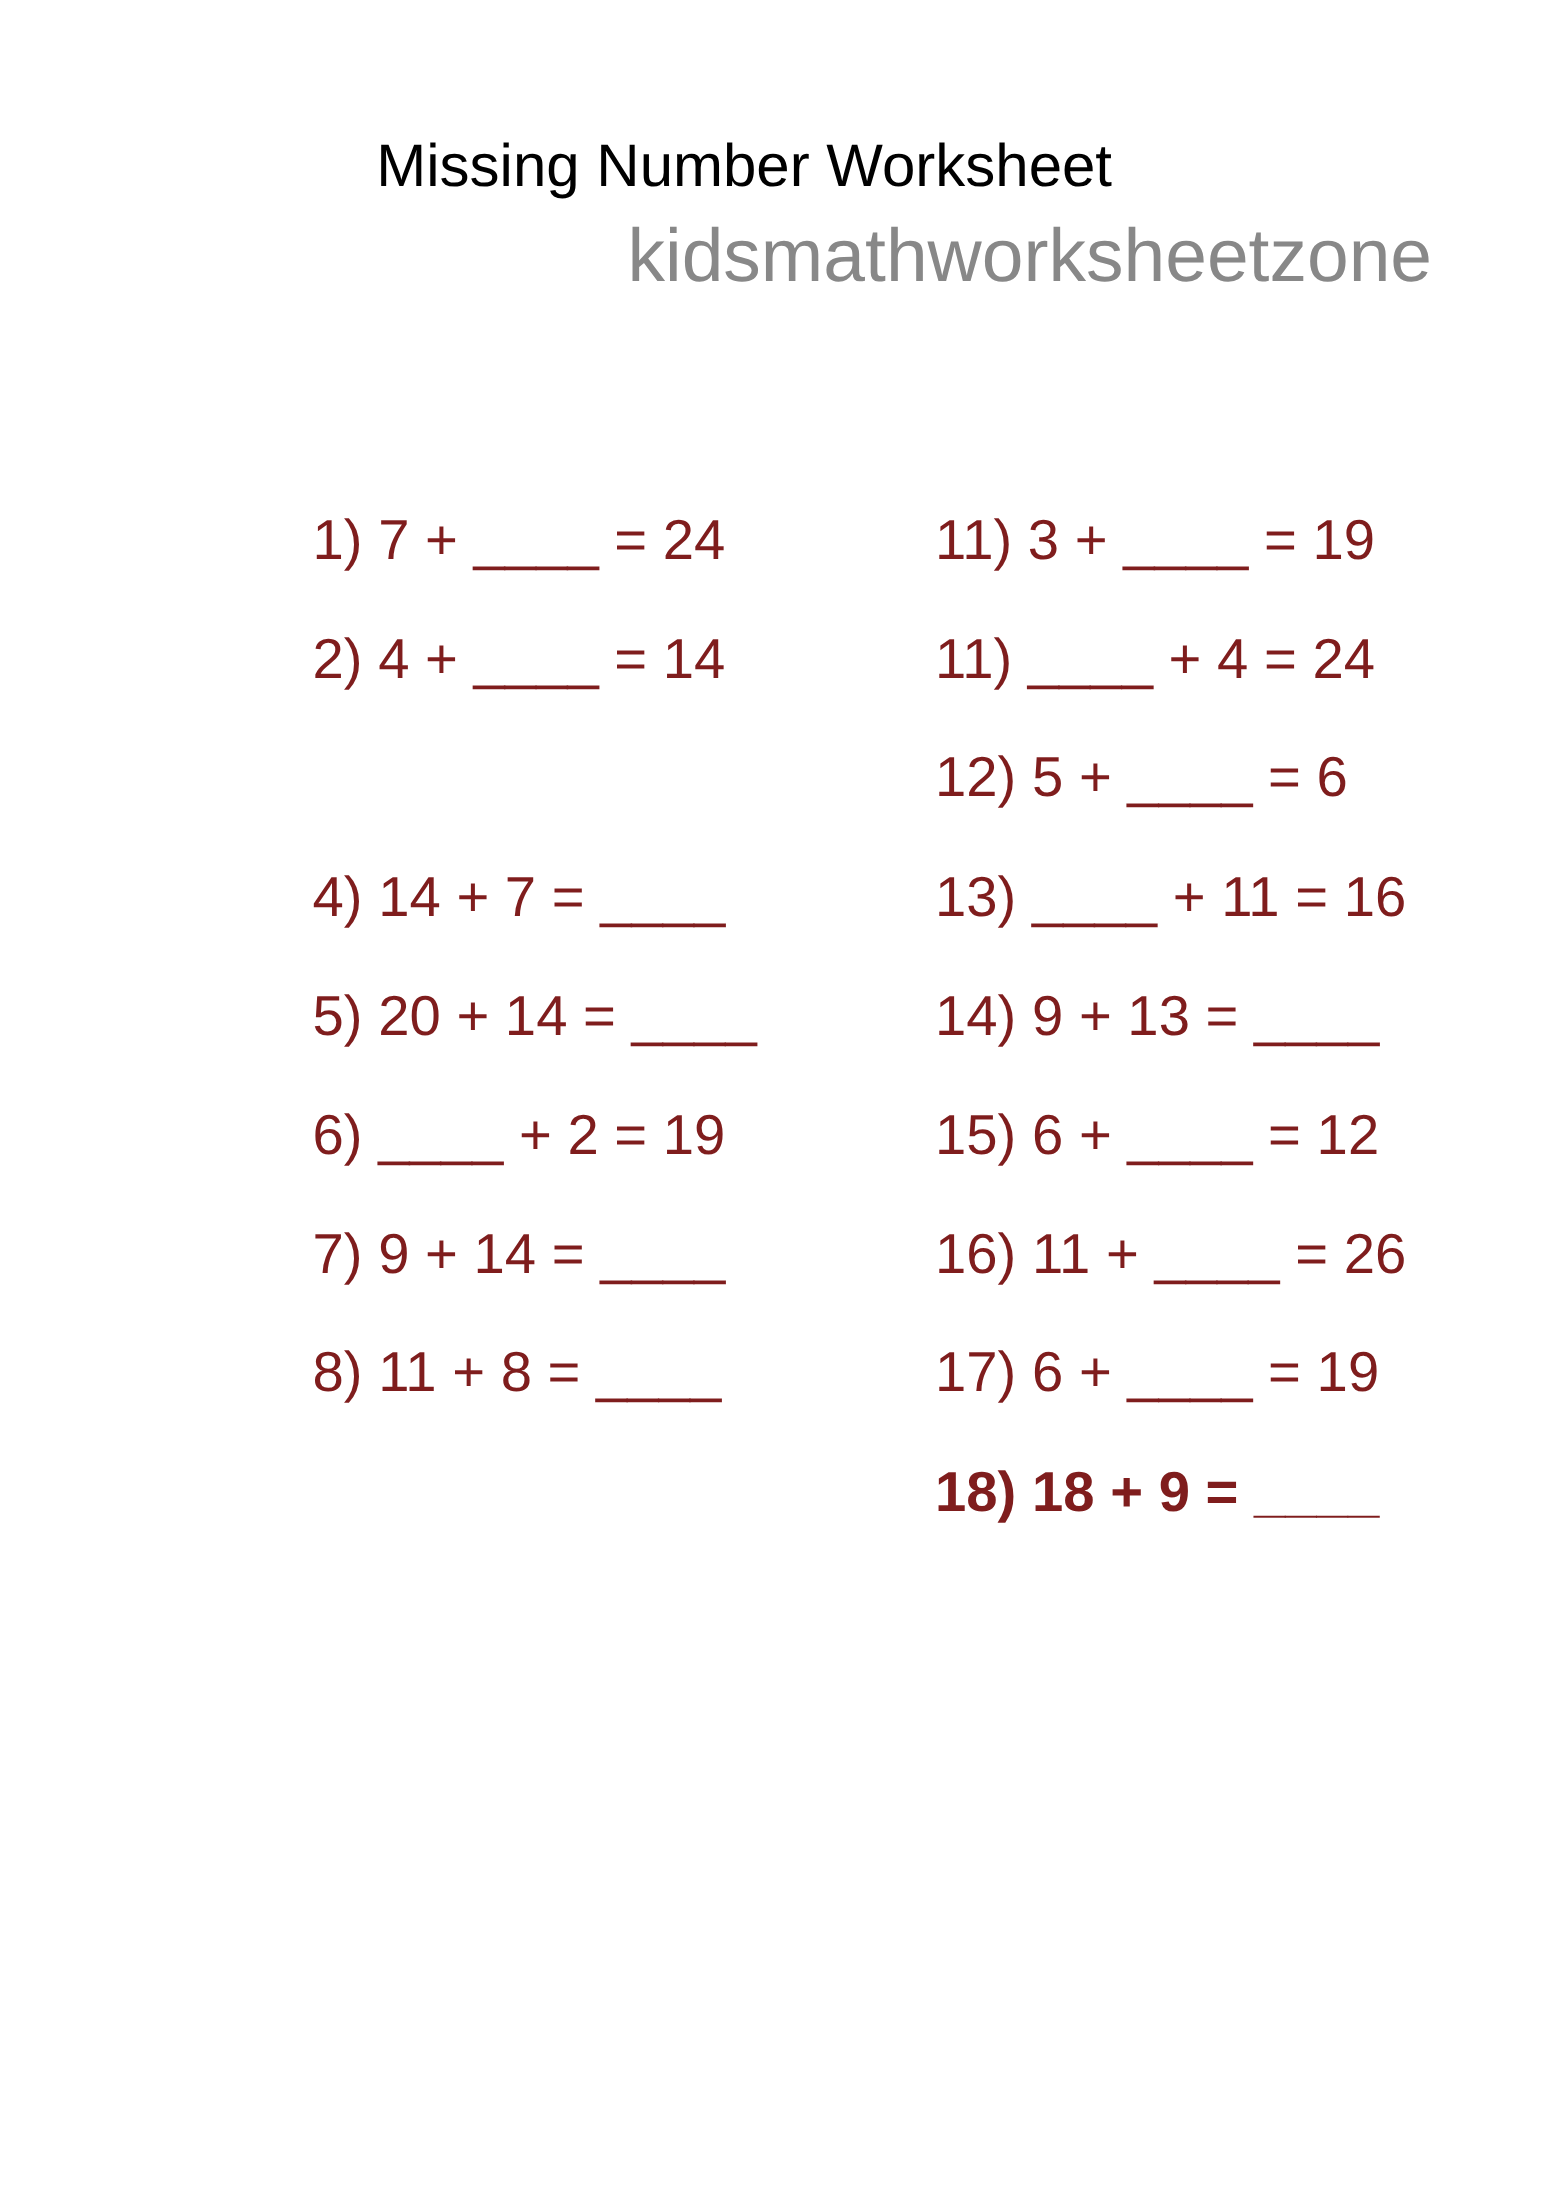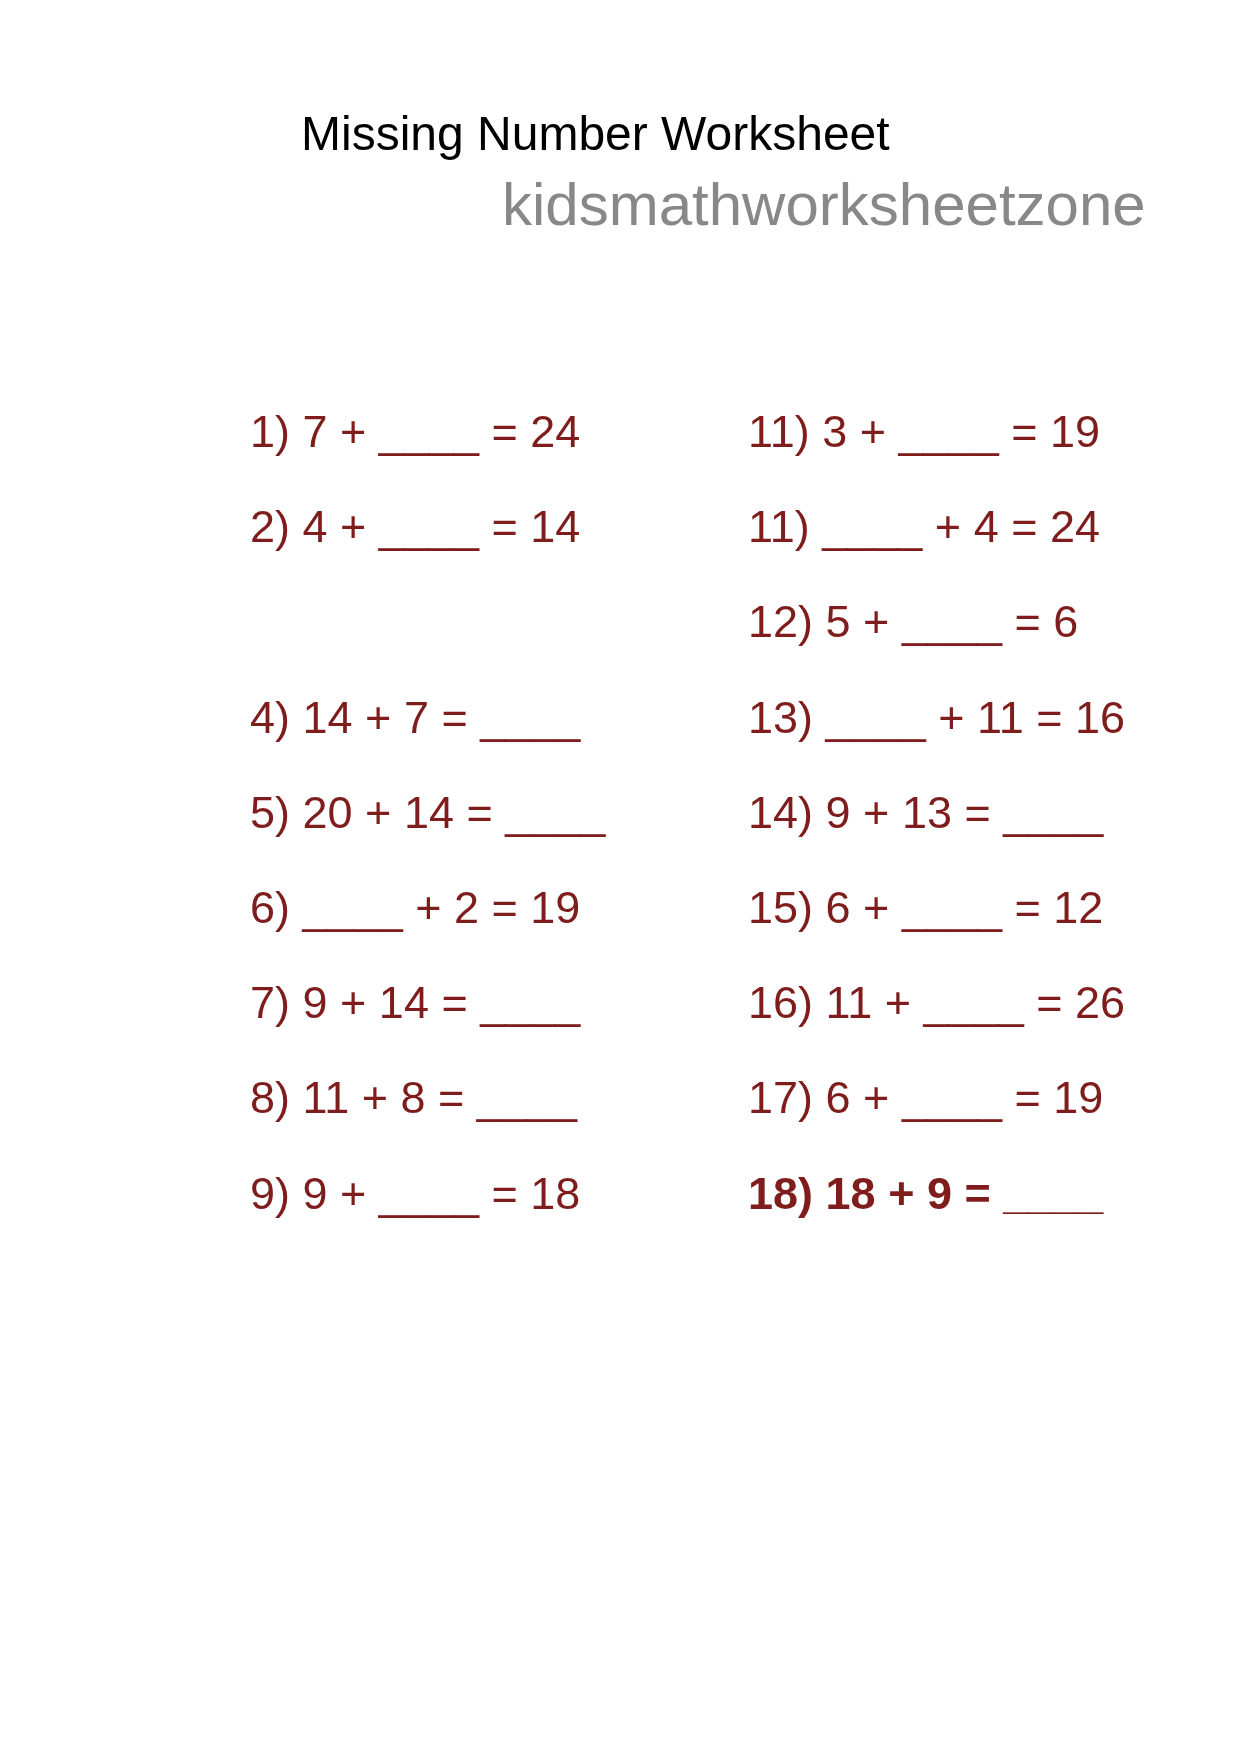--- a/index.html
+++ b/index.html
@@ -70,23 +70,20 @@
   </div>
   <div class="problem" style="left:200px; top:830px;">
     <span>6)</span> <span>____ + 2 = 19</span>
   </div>
   <div class="problem" style="left:200px; top:925px;">
     <span>7)</span> <span>9 + 14 = ____</span>
   </div>
   <div class="problem" style="left:200px; top:1020px;">
     <span>8)</span> <span>11 + 8 = ____</span>
   </div>
-  <div class="problem" style="left:200px; top:1116px;">
-    <span>9)</span> <span>9 + ____ = 18</span>
-  </div>
 
   <div class="problem" style="left:698px; top:354px;">
     <span>11)</span> <span>3 + ____ = 19</span>
   </div>
   <div class="problem" style="left:698px; top:449px;">
     <span>11)</span> <span>____ + 4 = 24</span>
   </div>
   <div class="problem" style="left:698px; top:544px;">
     <span>12)</span> <span>5 + ____ = 6</span>
   </div>

